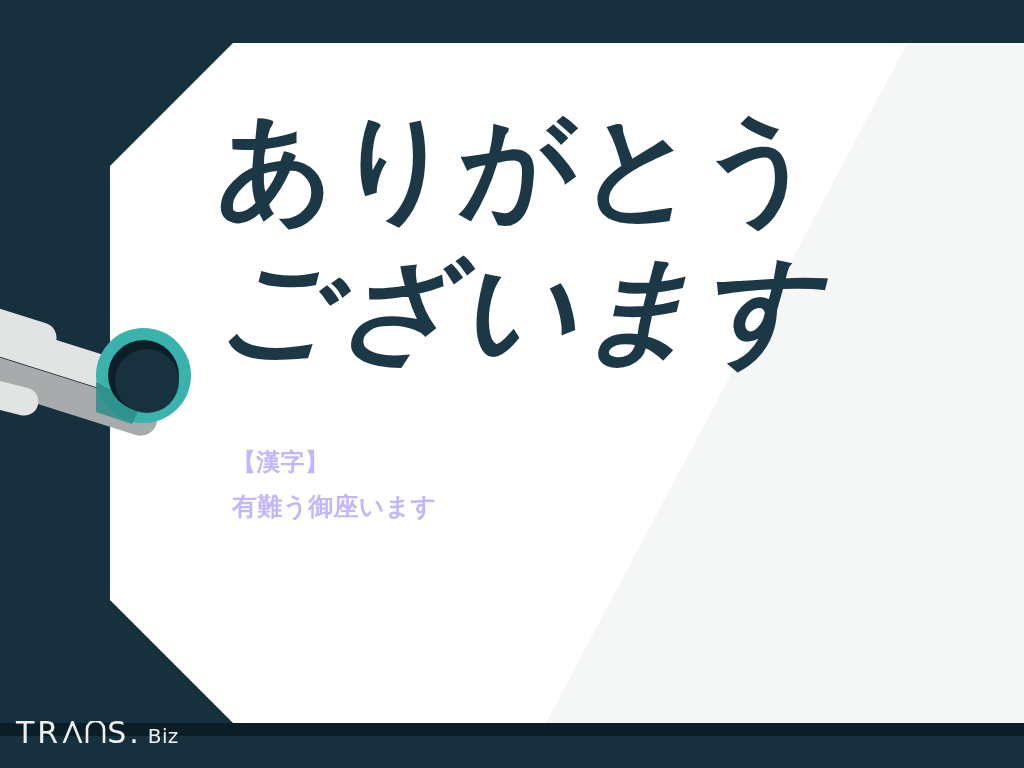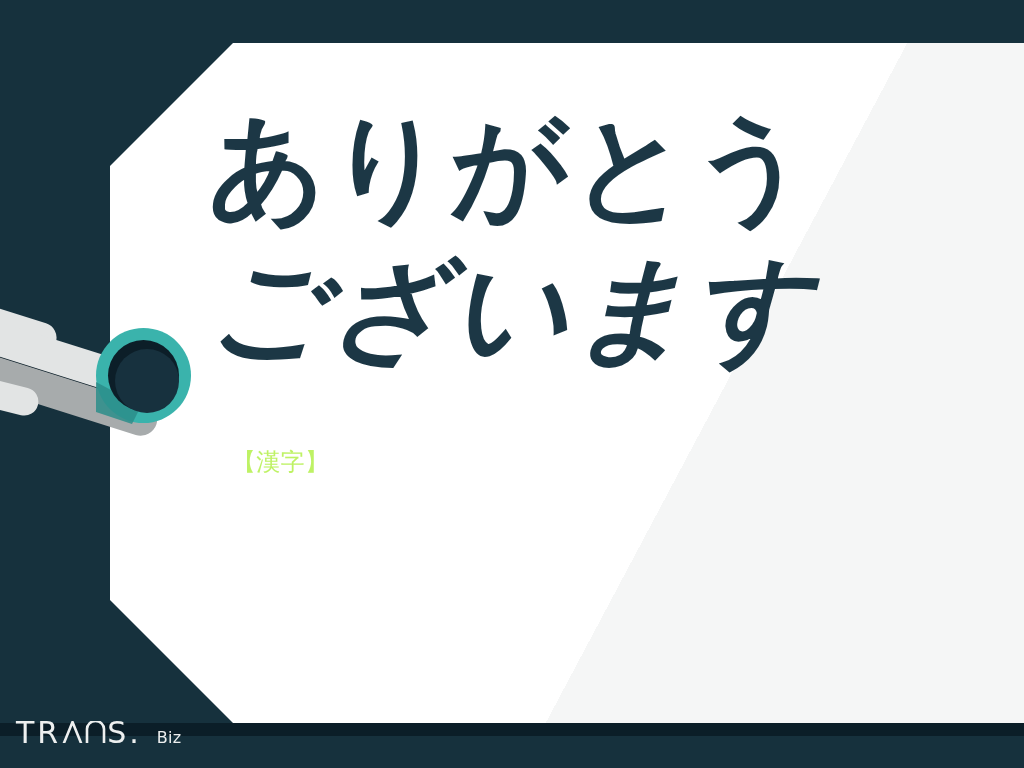--- a/index.html
+++ b/index.html
@@ -158,39 +158,39 @@
     height: 28px;
     background: #E2E4E4;
     border-radius: 14px;
     transform: rotate(14deg);
     transform-origin: left center;
   }
 
   
   .headline {
     position: absolute;
-    left: 208px;
+    left: 216px;
     top: 96px;
     width: 790px;
     color: #1C3745;
     font-size: 116px;
     font-weight: 700;
     line-height: 1.22;
     letter-spacing: 0.02em;
     white-space: nowrap;
   }
   .headline .line1 { display: block; }
   .headline .line2 { display: block; font-style: italic; }
 
   
   .body-block {
     position: absolute;
     left: 232px;
-    color: #bef264;
-    font-weight: 400;
+    color: #c4b5fd;
+    font-weight: 700;
   }
   .block-kanji { top: 444px; }
   .block-meaning { top: 570px; }
   .block-label {
     font-size: 24px;
     line-height: 1.5;
     letter-spacing: 0.01em;
   }
   .block-text {
     font-size: 25px;
@@ -230,25 +230,25 @@
     position: absolute;
     left: 0;
     bottom: 0;
   }
   .logo-dot {
     font-size: 30px;
     line-height: 1;
     margin: 0 1px 0 0;
   }
   .logo-biz {
-    font-size: 16px;
+    font-size: 20px;
     font-weight: 400;
     letter-spacing: 0.02em;
     line-height: 1;
-    margin-left: 17px;
+    margin-left: 8px;
   }
 </style>
 </head>
 <body>
 
 <div id="stage">
 
   <div class="bg-plate"></div>
   <div class="bg-shadow-band"></div>
   <div class="left-dark-wedge"></div>
@@ -267,20 +267,21 @@
   <div class="tag-hole-inner"></div>
   <div class="tag-hole-inner2"></div>
 
   <div class="headline">
     <span class="line1">ありがとう</span>
     <span class="line2">ございます</span>
   </div>
 
   <div class="body-block block-kanji">
     <div class="block-label">【漢字】</div>
+    <div class="block-text">有難う御座います</div>
   </div>
 
   <div class="body-block block-meaning">
   </div>
 
   <div class="logo">
     <span class="logo-mark">
       <span>T</span>
       <span>R</span>
       <span class="glyph-a">

